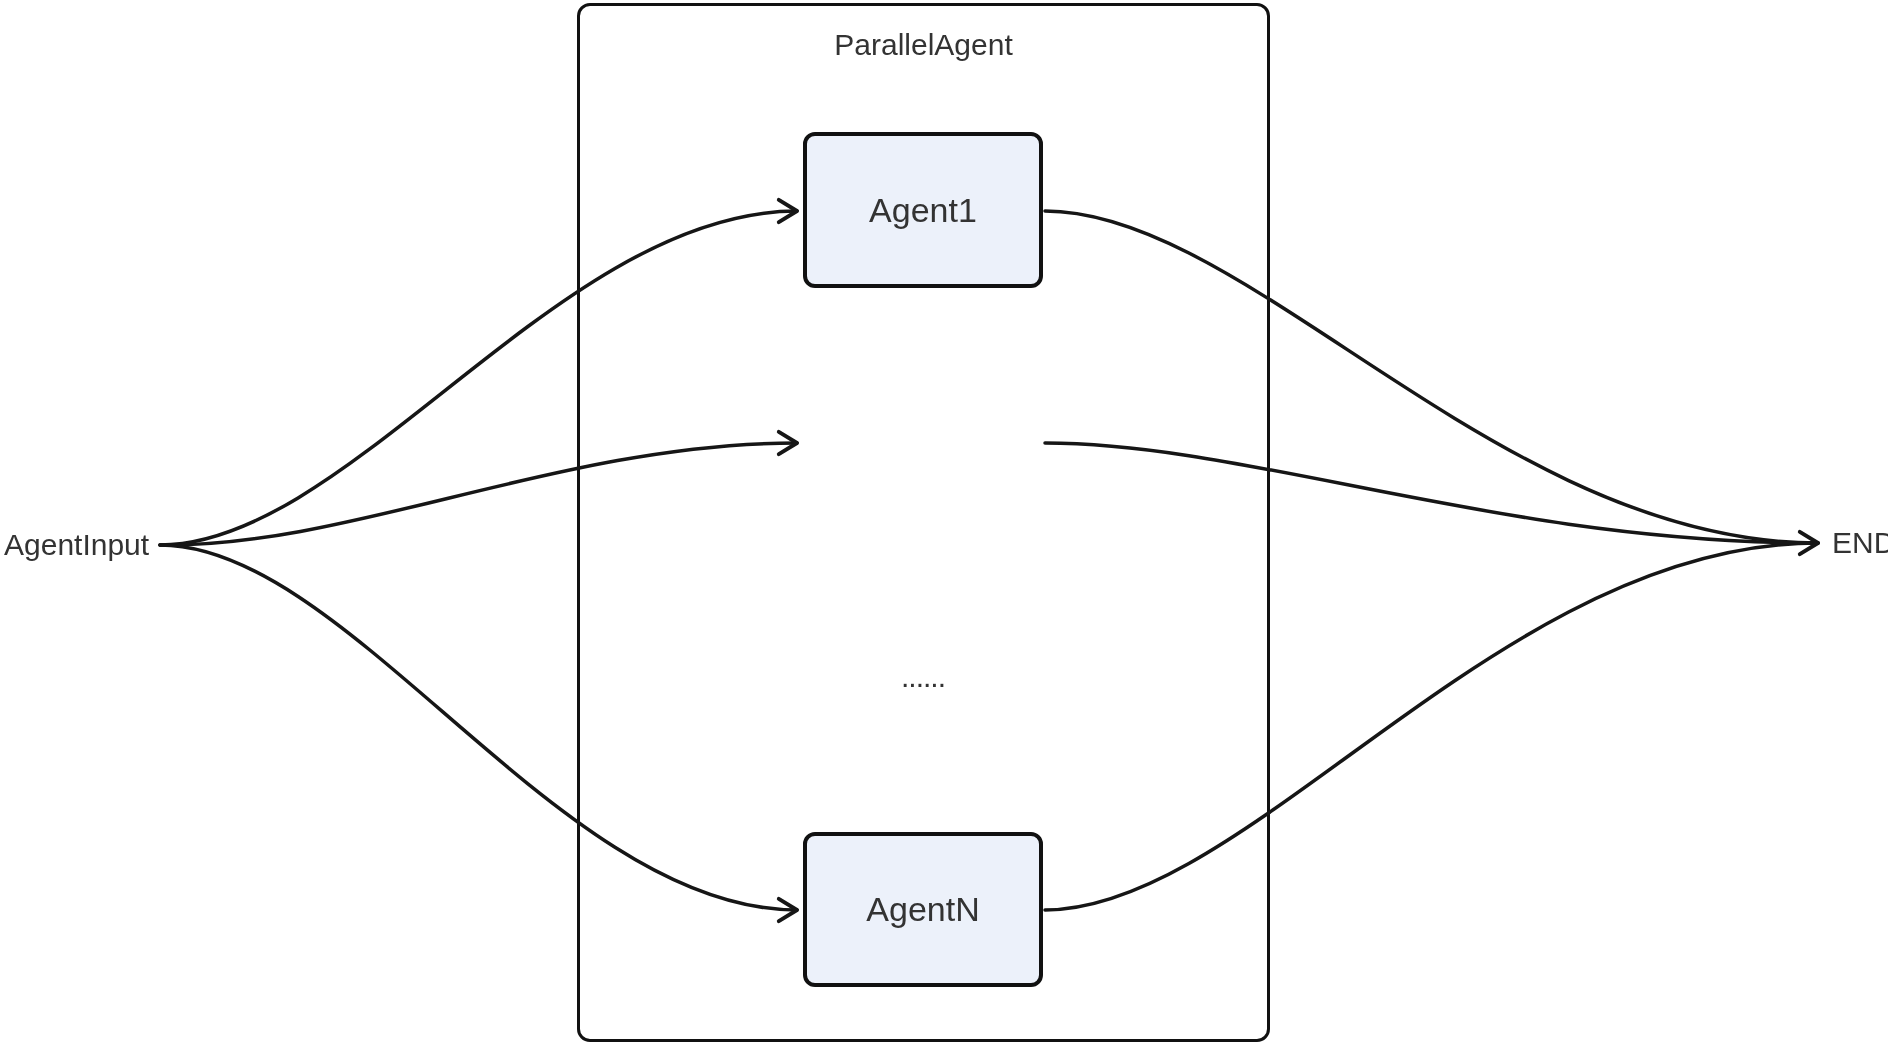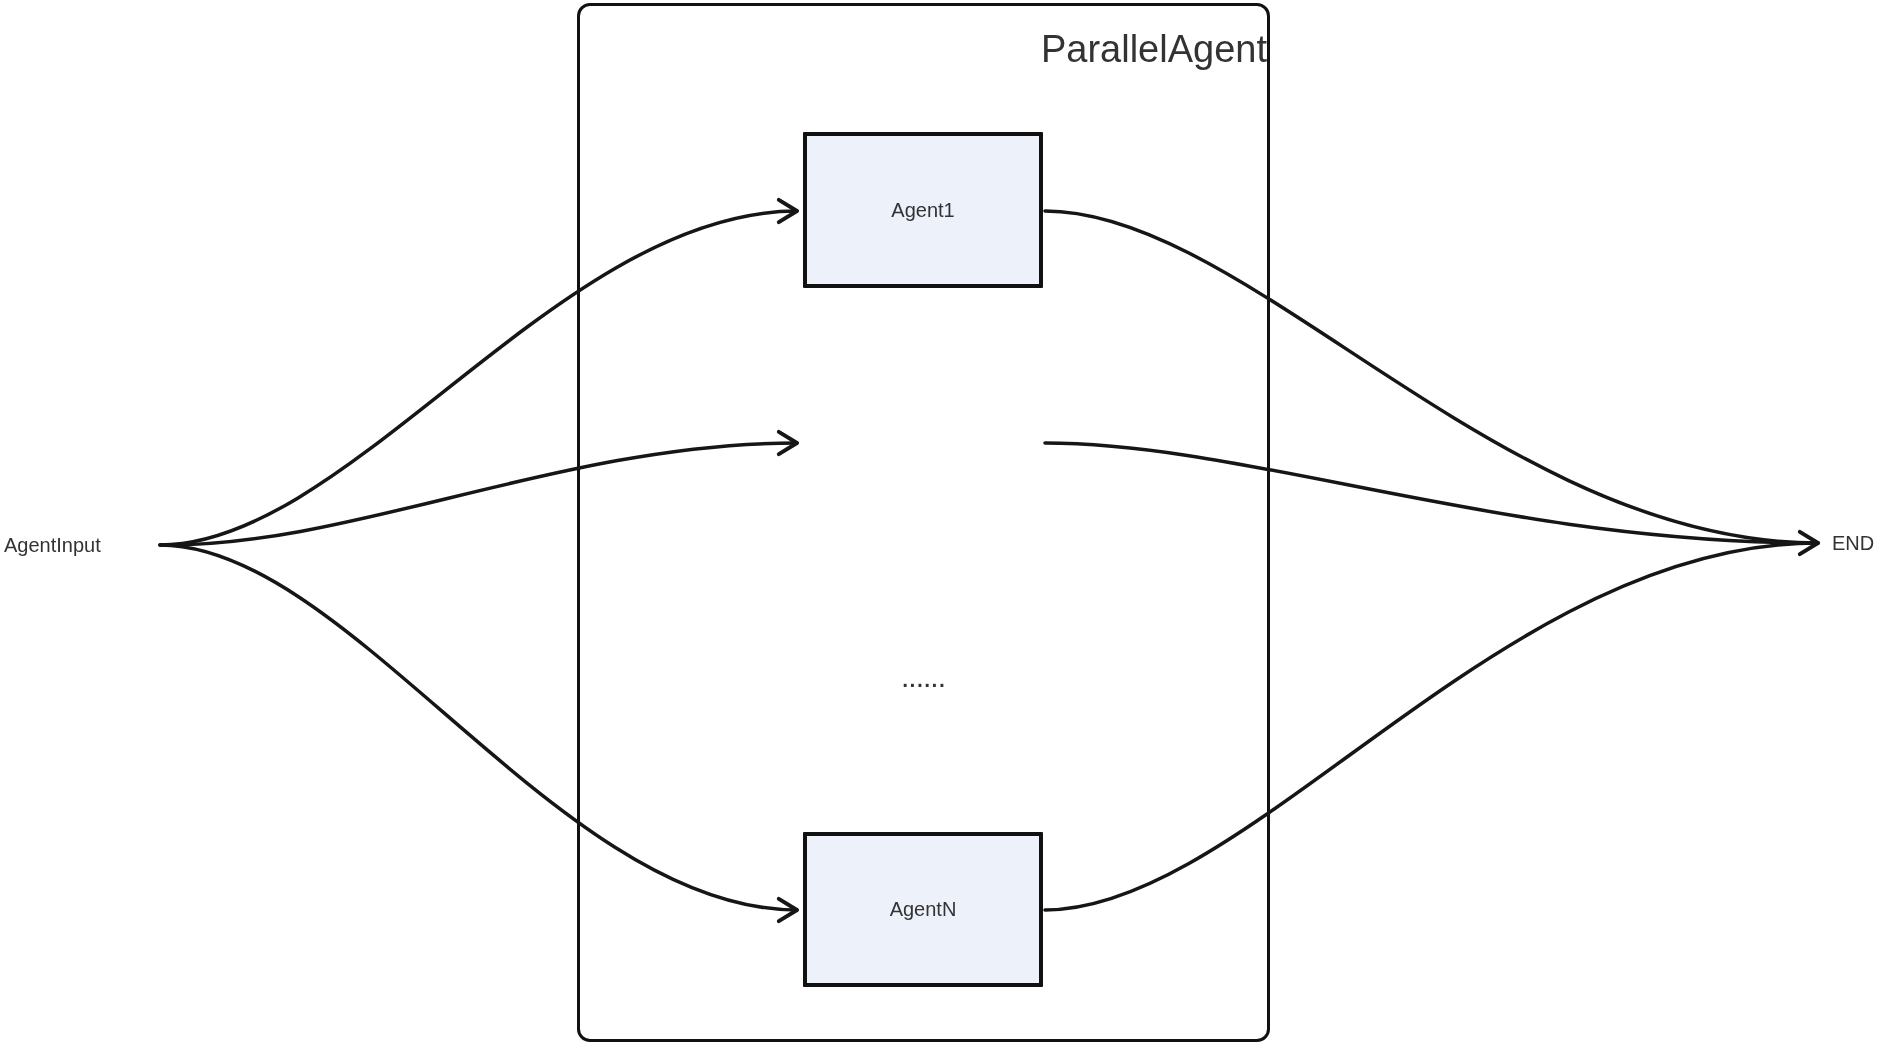--- a/index.html
+++ b/index.html
@@ -27,22 +27,22 @@
     border: 3.5px solid var(--border, #111111);
     border-radius: 13px;
     background: transparent;
     z-index: 1;
   }
   .subgraph-title {
     position: absolute;
     top: 22px;
     left: 0;
     width: 100%;
-    text-align: right;
-    font-size: 38px;
+    text-align: center;
+    font-size: 30px;
     color: var(--text, #333333);
   }
   
   svg.edges {
     position: absolute;
     left: 0;
     top: 0;
     width: 1888px;
     height: 1048px;
     z-index: 2;
@@ -54,25 +54,25 @@
     stroke-linecap: round;
   }
   
   .node {
     position: absolute;
     left: 803px;
     width: 240px;
     box-sizing: border-box;
     background: var(--node-fill, #ECF1FA);
     border: 4px solid var(--border, #111111);
-    border-radius: 1px;
+    border-radius: 12px;
     display: flex;
     align-items: center;
     justify-content: center;
-    font-size: 20px;
+    font-size: 34px;
     color: var(--text, #333333);
     z-index: 3;
   }
   .node-agent1 { top: 132px; height: 156px; }
   .node-agent2 { top: 365px; height: 157px; }
   .node-agentn { top: 832px; height: 155px; }
   .ellipsis {
     position: absolute;
     left: 803px;
     top: 652px;
@@ -82,21 +82,21 @@
     align-items: center;
     justify-content: center;
     font-size: 30px;
     letter-spacing: -1px;
     color: var(--text, #333333);
     z-index: 3;
   }
   
   .terminal-label {
     position: absolute;
-    font-size: 20px;
+    font-size: 30px;
     height: 42px;
     line-height: 42px;
     color: var(--text, #333333);
     white-space: nowrap;
     z-index: 3;
   }
   .label-input { left: 4px;    top: 524px; }
   .label-end   { left: 1832px; top: 522px; }
 </style>
 </head>

